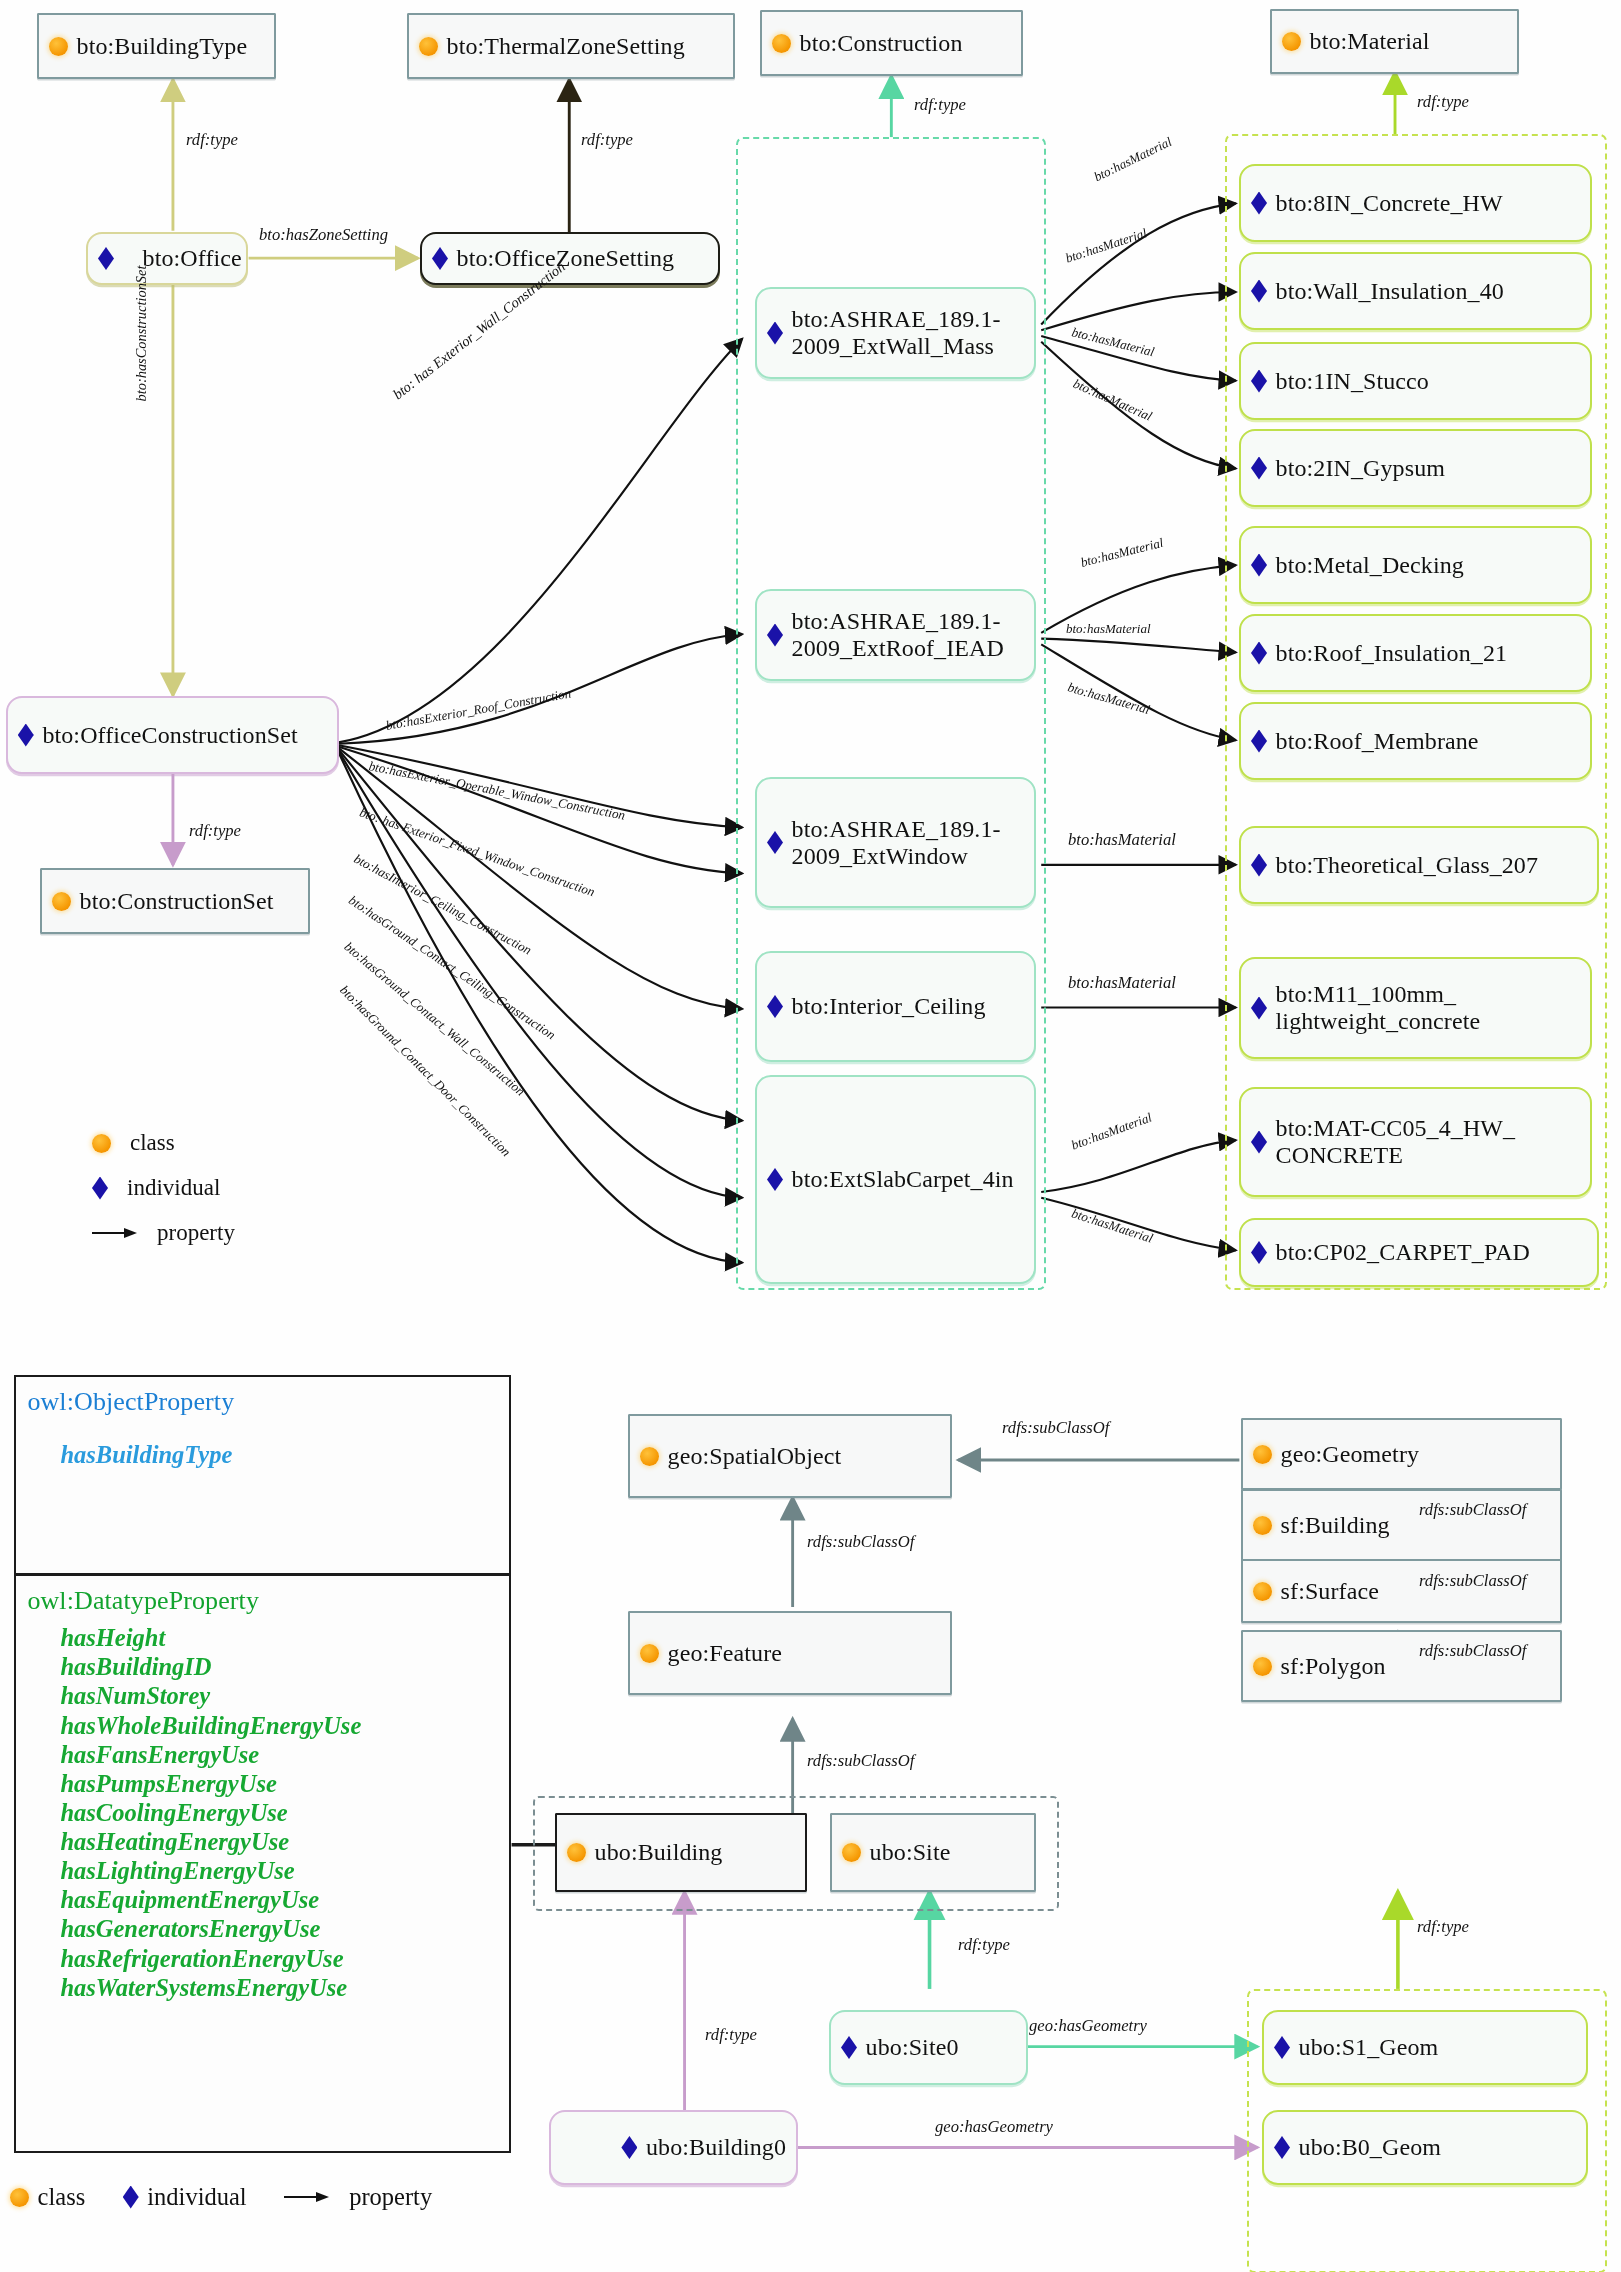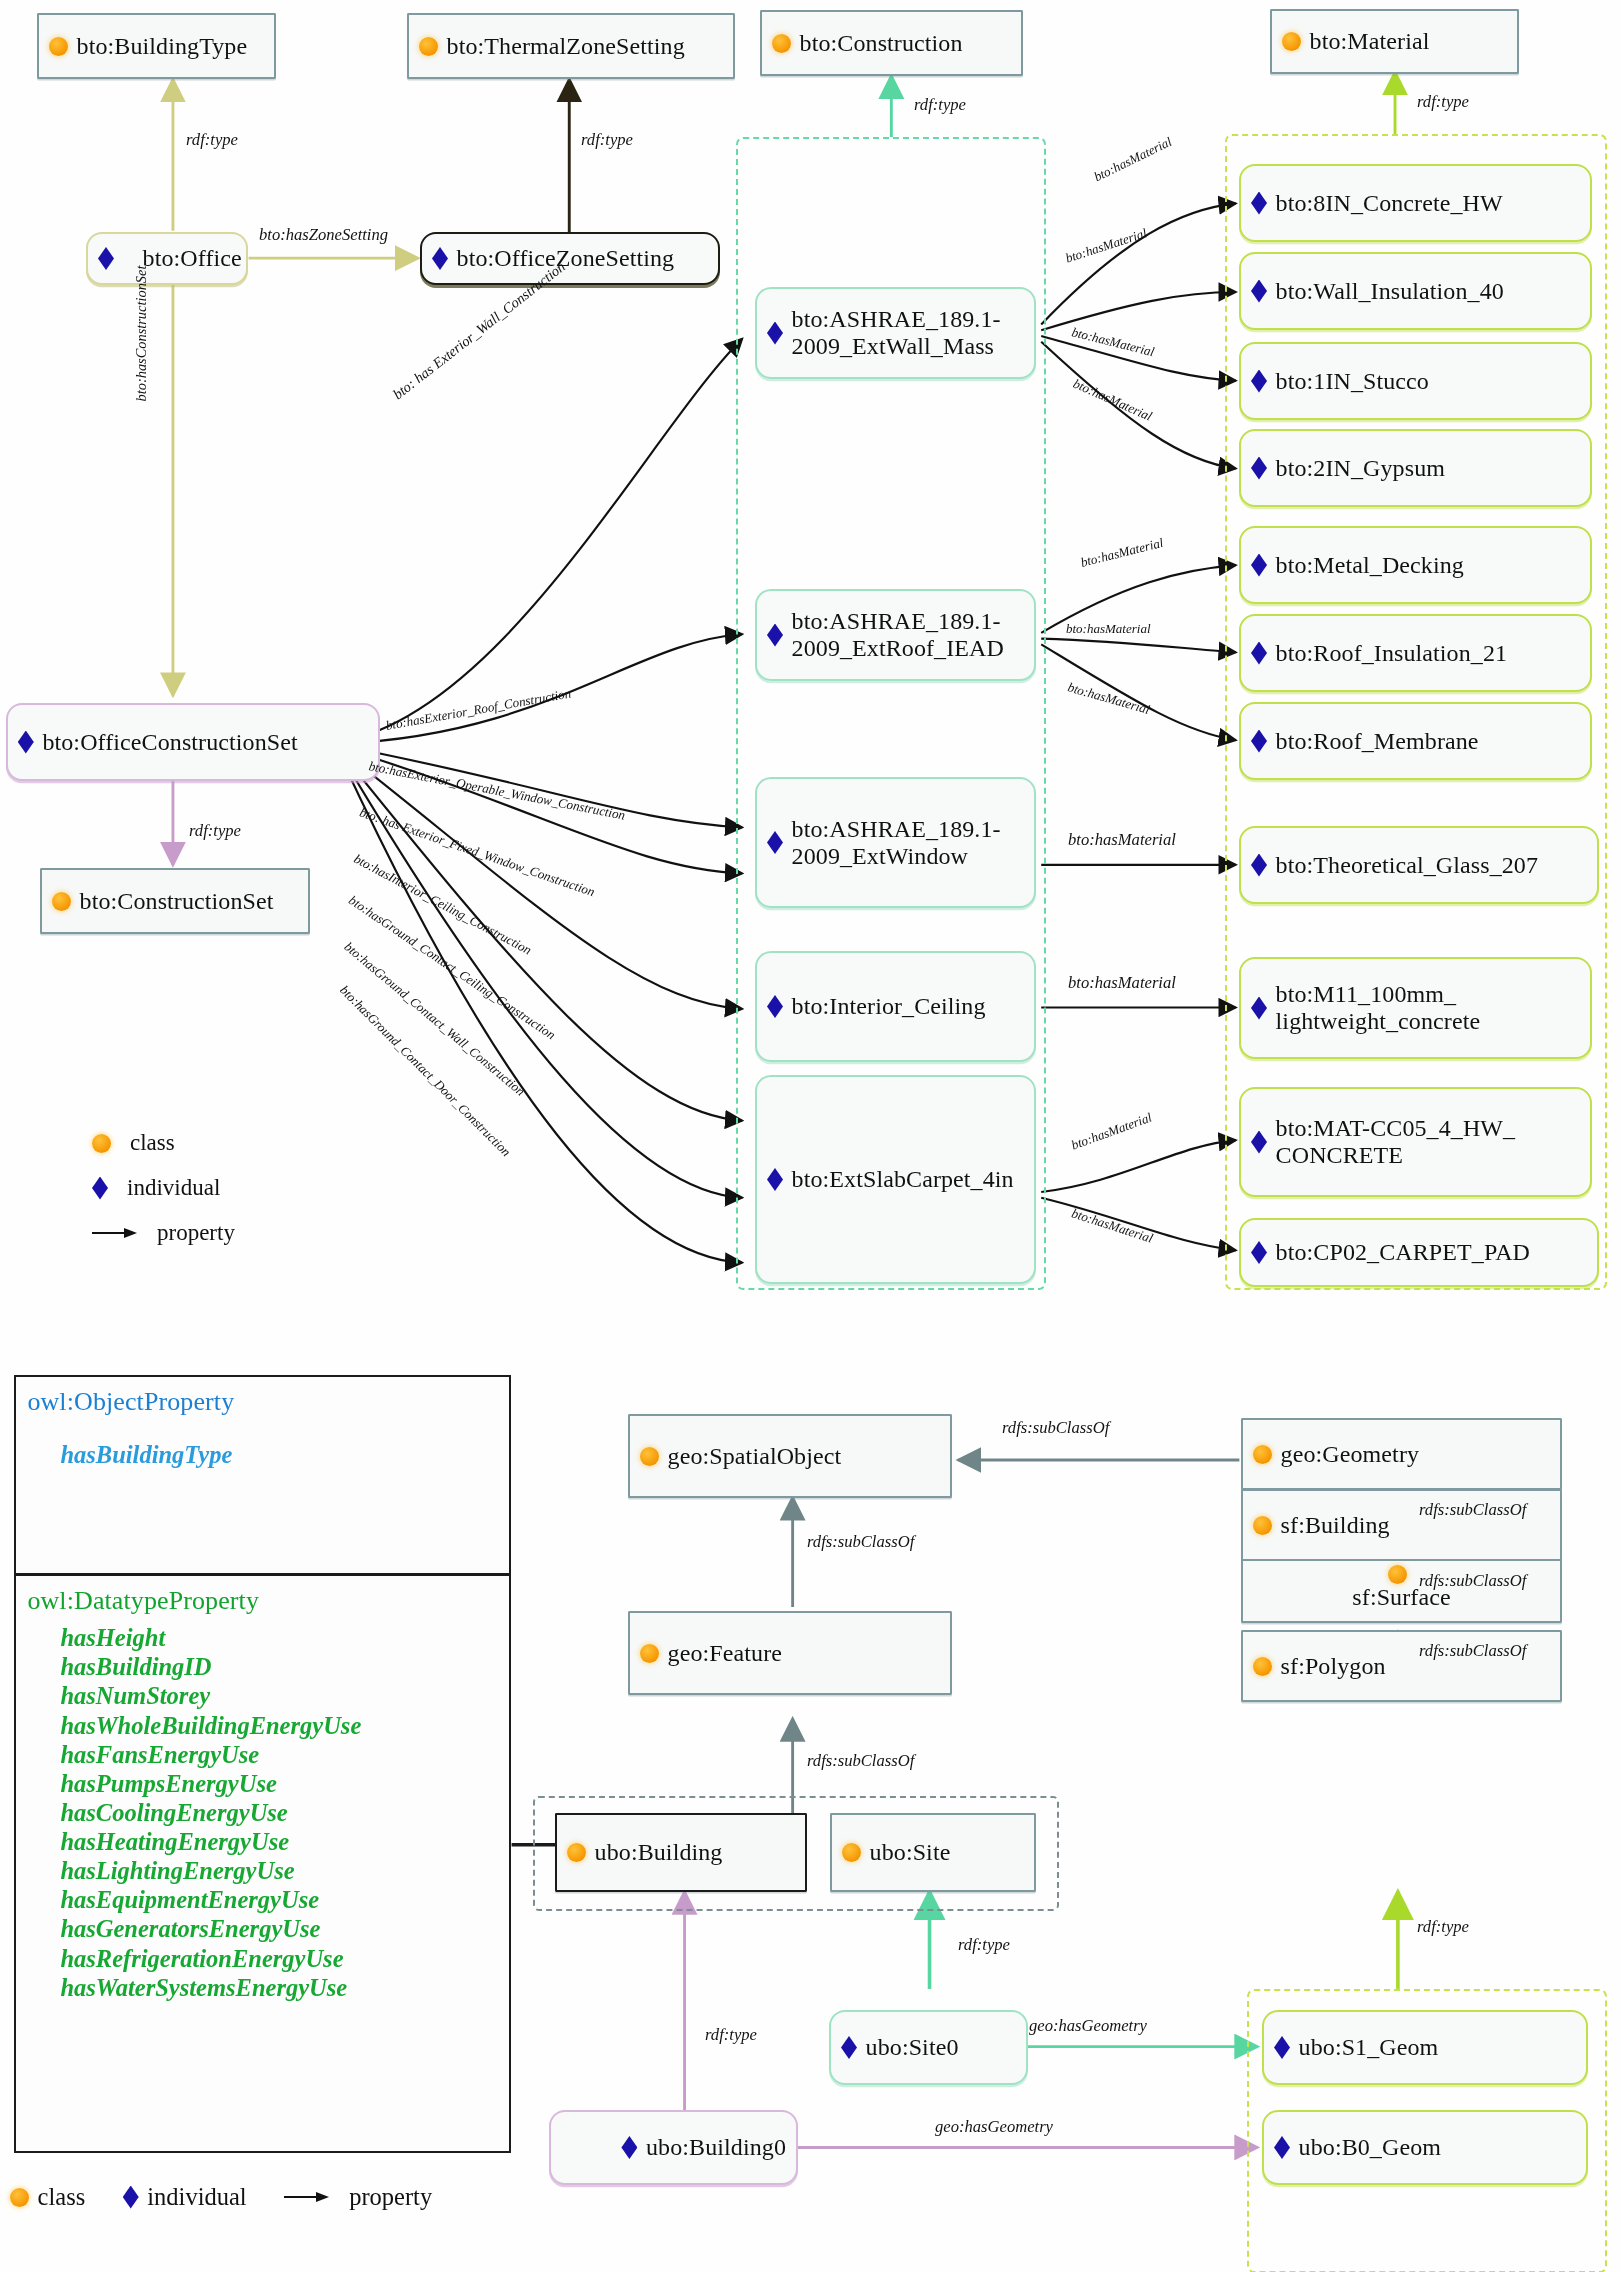--- a/index.html
+++ b/index.html
@@ -233,21 +233,21 @@
 
   <div class="node ind olive" style="left:86px;top:232px;width:162px;height:53px;gap:20px;">
     <span class="bullet diamond"></span>
     <span class="lbl">bto:Office</span>
   </div>
   <div class="node ind dark" style="left:420px;top:232px;width:300px;height:53px;">
     <span class="bullet diamond"></span>
     <span class="lbl">bto:OfficeZoneSetting</span>
   </div>
 
-  <div class="node ind violet" style="left:5.8px;top:696px;width:374px;height:78px;margin-top:7px;">
+  <div class="node ind violet" style="left:5.8px;top:696px;width:333px;height:78px;">
     <span class="bullet diamond"></span>
     <span class="lbl">bto:OfficeConstructionSet</span>
   </div>
 
   <div class="node cls" style="left:40px;top:868px;width:270px;height:66px;">
     <span class="bullet dot"></span>
     <span class="lbl">bto:ConstructionSet</span>
   </div>
 
   <div class="group" style="left:736px;top:137px;width:310px;height:1153px;"></div>
@@ -415,21 +415,21 @@
     <span class="lbl">geo:Feature</span>
   </div>
   <div class="node cls" style="left:1241px;top:1418px;width:321px;height:72px;">
     <span class="bullet dot"></span>
     <span class="lbl">geo:Geometry</span>
   </div>
   <div class="node cls" style="left:1241px;top:1489px;width:321px;height:72px;">
     <span class="bullet dot"></span>
     <span class="lbl">sf:Building</span>
   </div>
-  <div class="node cls" style="left:1241px;top:1559px;width:321px;height:64px;flex-direction:column;">
+  <div class="node cls" style="left:1241px;top:1559px;width:321px;height:64px;">
     <span class="bullet dot"></span>
     <span class="lbl">sf:Surface</span>
   </div>
   <div class="node cls" style="left:1241px;top:1630px;width:321px;height:72px;">
     <span class="bullet dot"></span>
     <span class="lbl">sf:Polygon</span>
   </div>
 
   <div class="group greydash" style="left:533px;top:1796px;width:526px;height:115px;"></div>
   <div class="node cls" style="left:555px;top:1813px;width:252px;height:79px;border-color:#1b1b1b;border-width:2.9px;">

